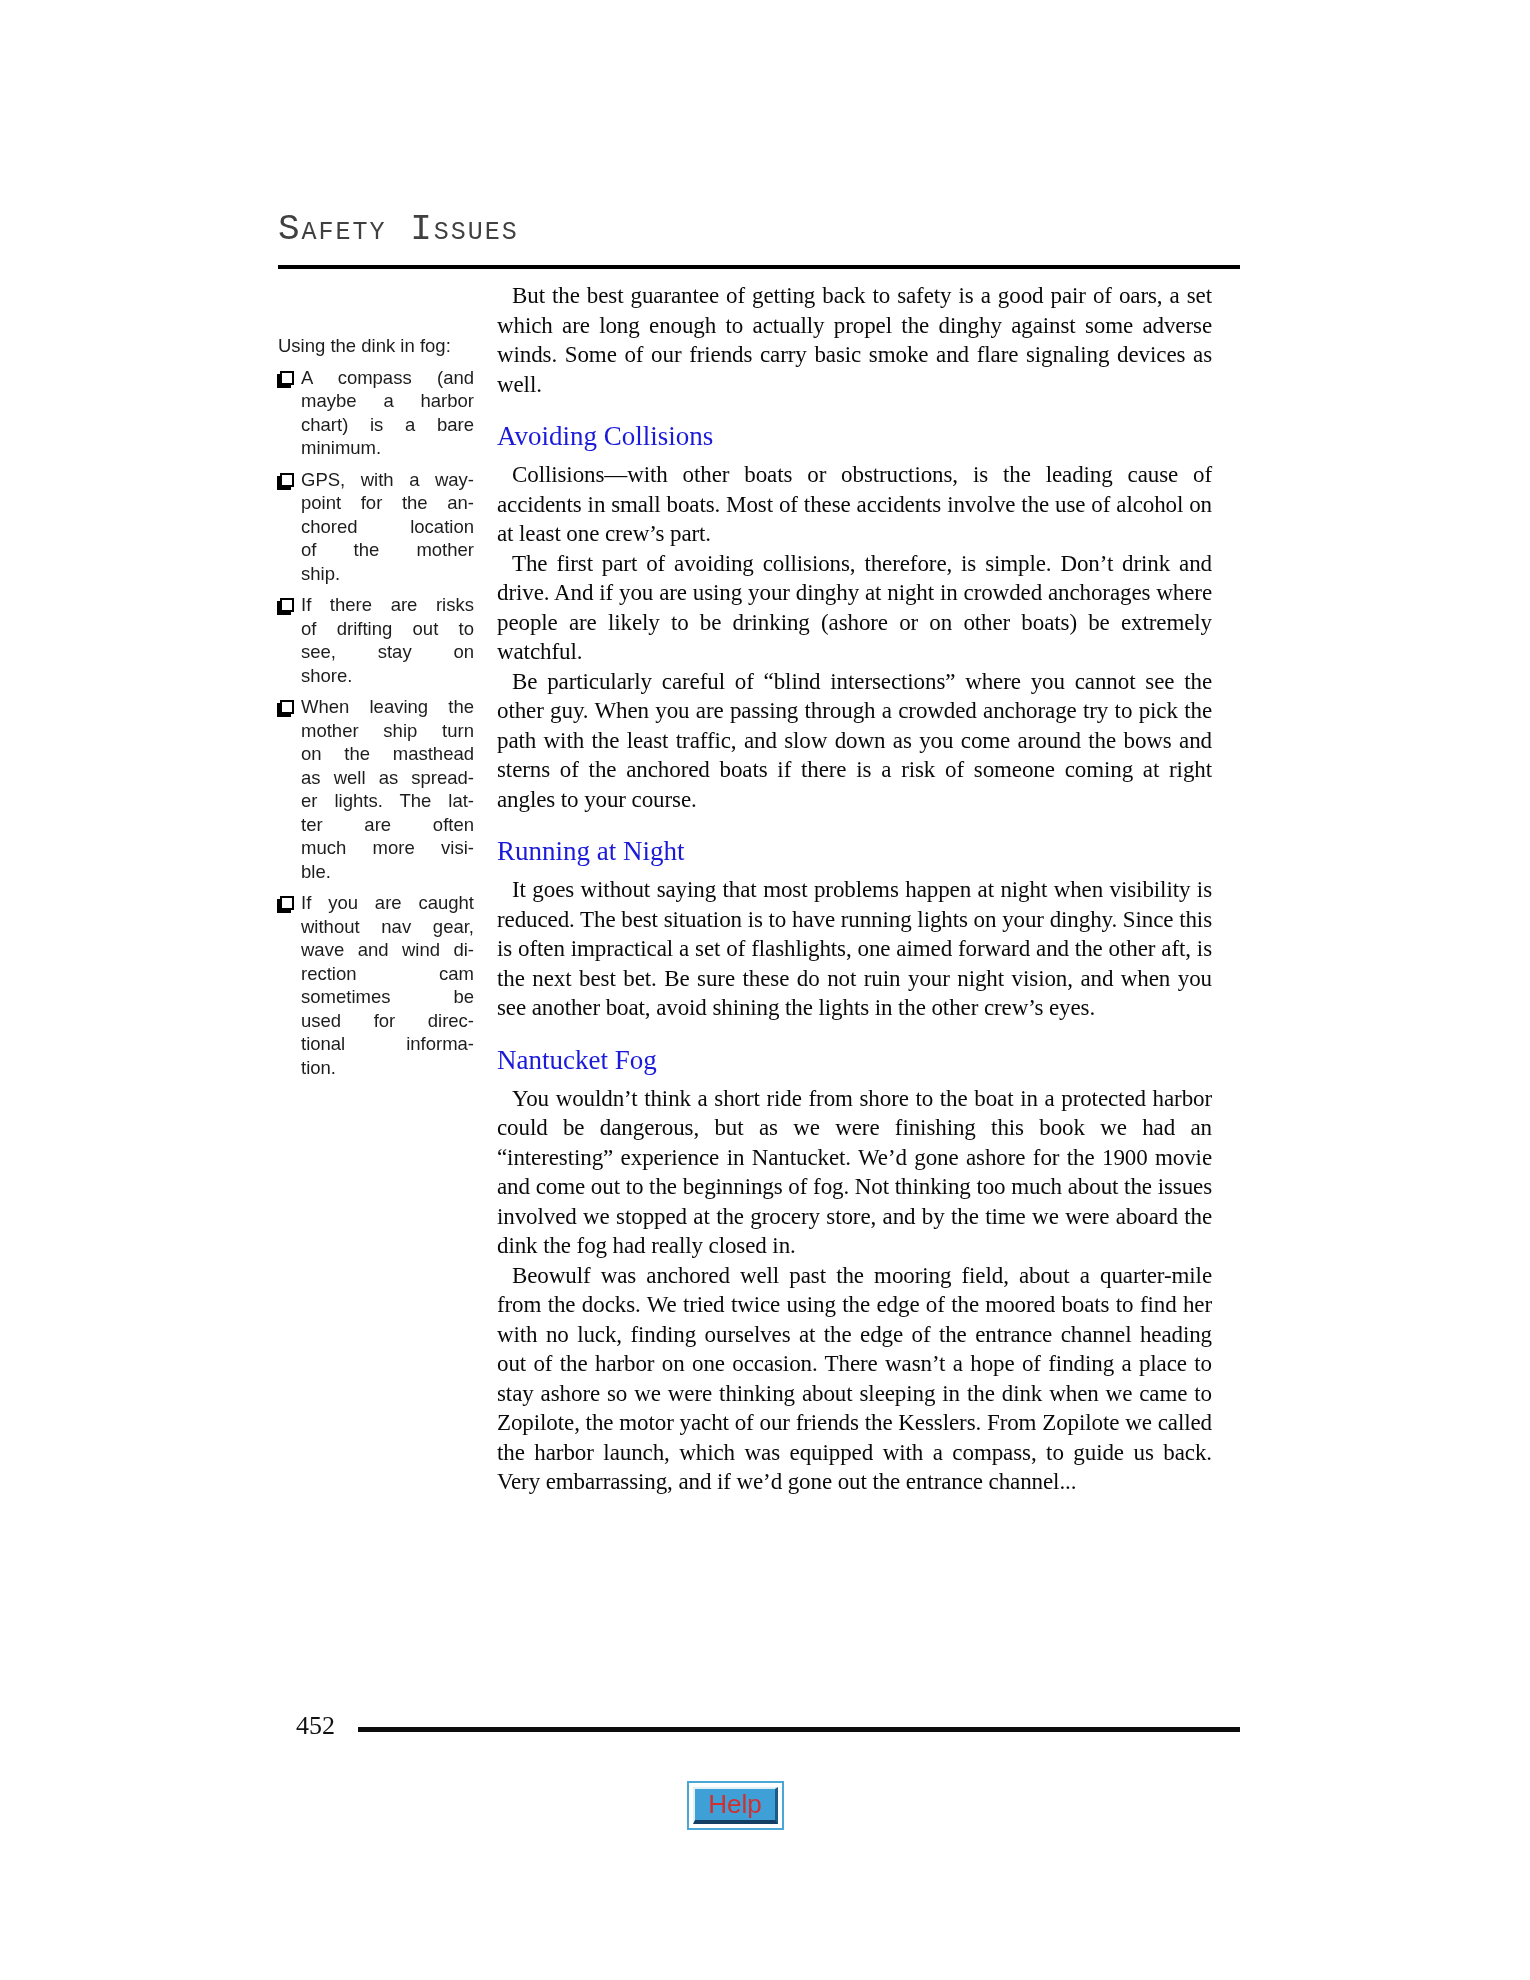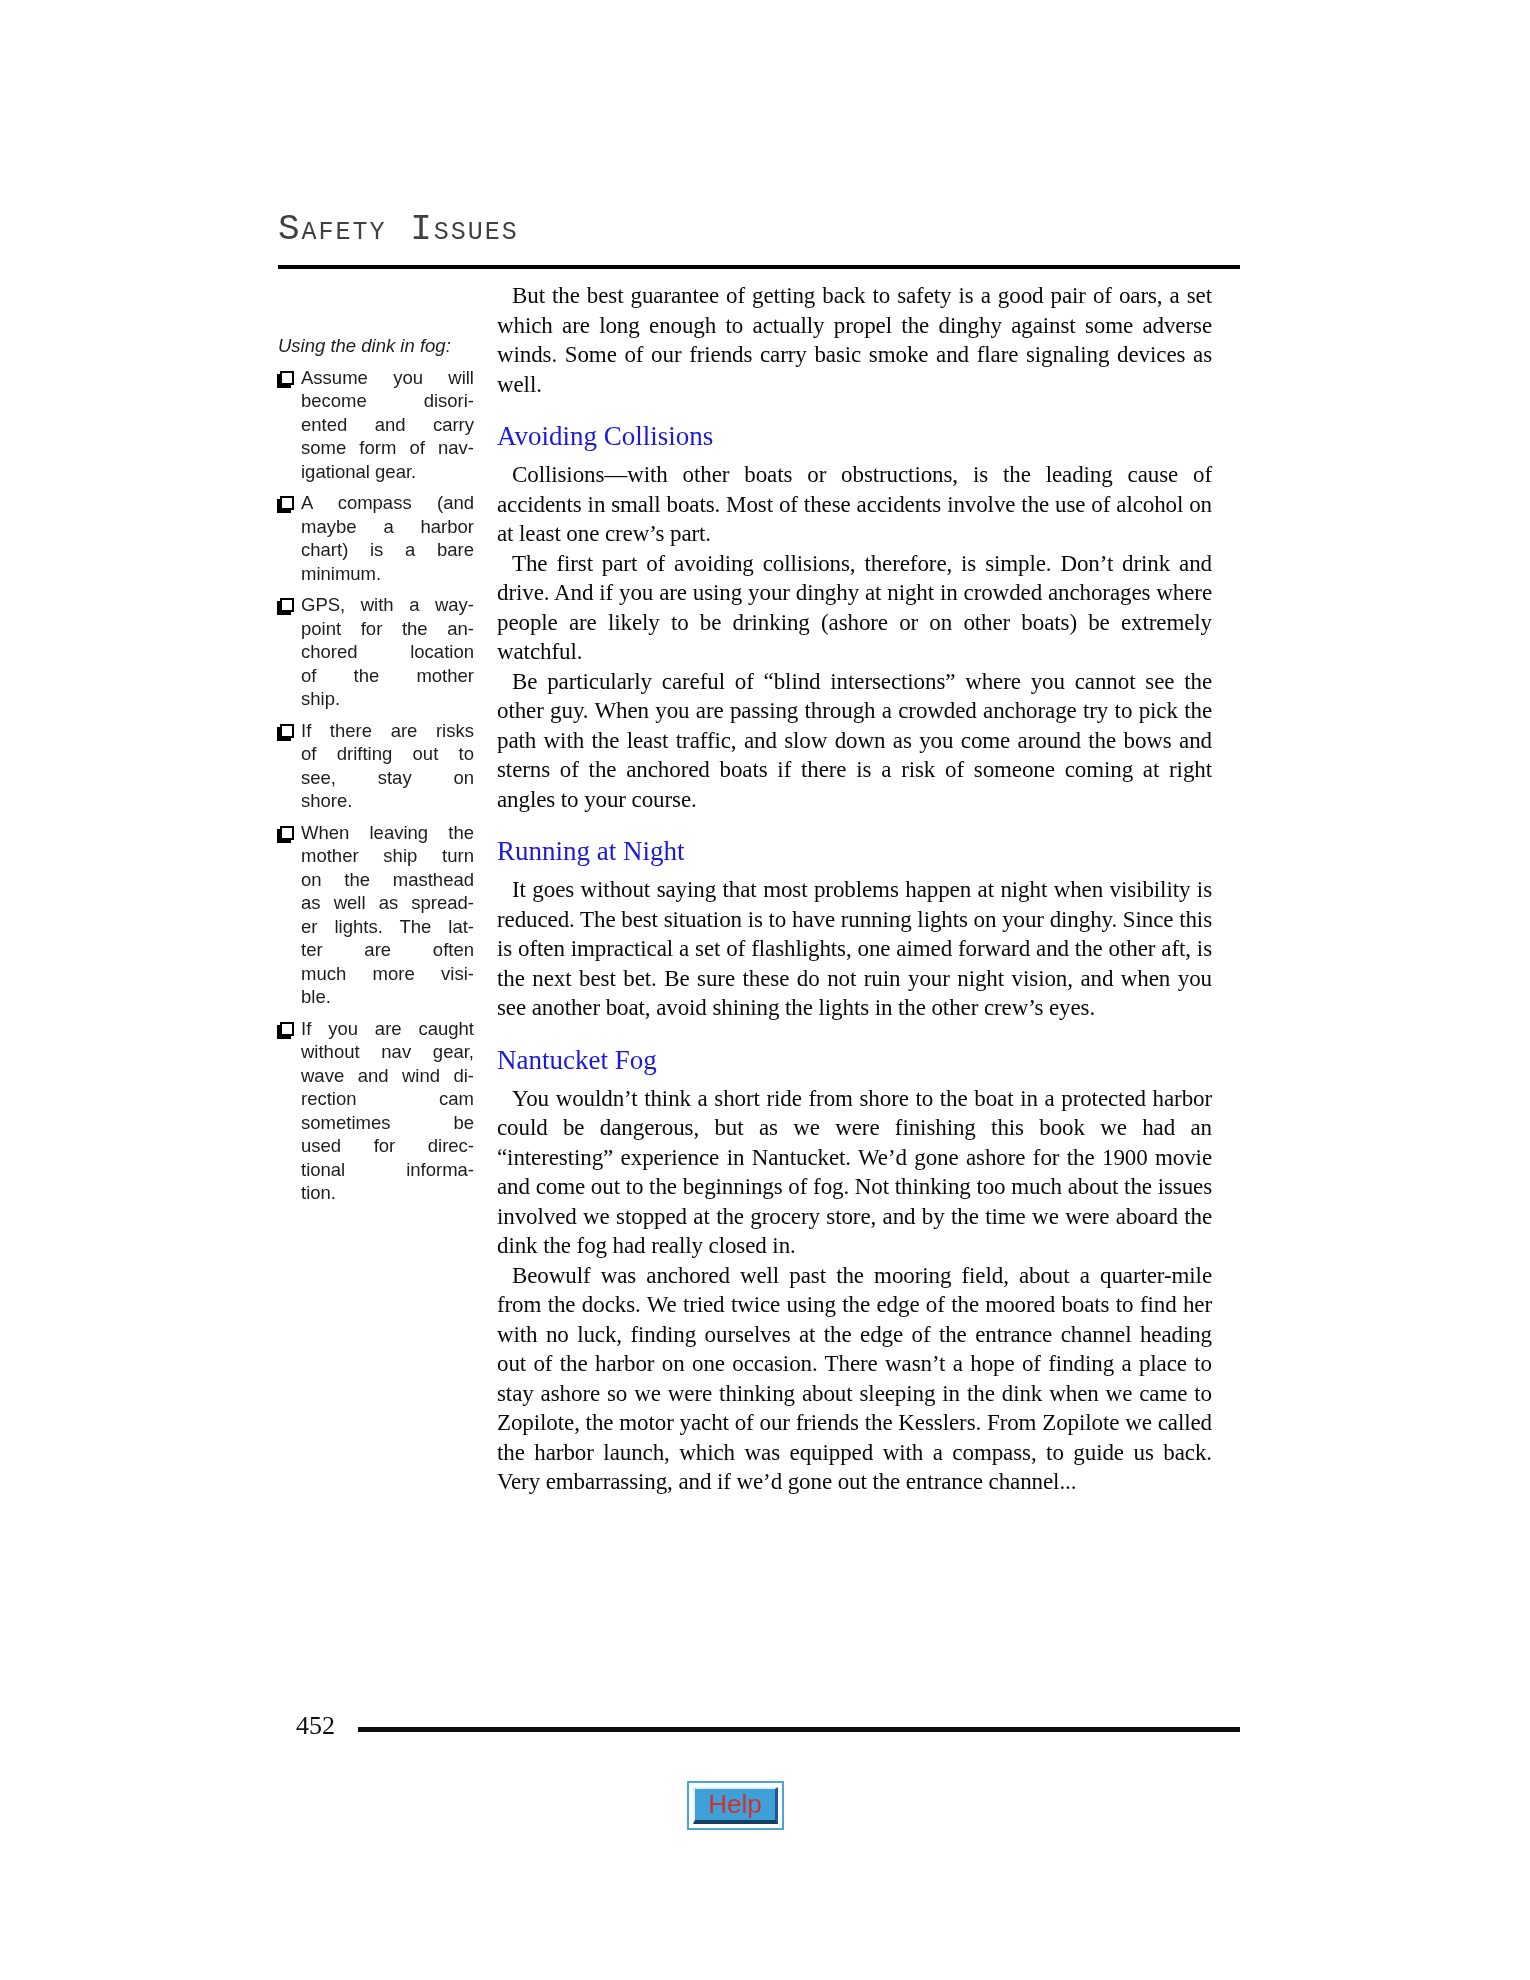--- a/index.html
+++ b/index.html
@@ -24,21 +24,21 @@
   .header-rule{
     position:absolute;left:278px;top:265px;
     width:962px;height:4px;background:#000;
   }
   
   .sidebar{
     position:absolute;left:278px;top:334px;width:196px;
     font-family:"Liberation Sans","DejaVu Sans",sans-serif;
     font-size:18.5px;line-height:23.5px;color:#1d1d1d;
   }
-  .sidebar-intro{margin:0 0 5px 0;font-style:italic;}
+  .sidebar-intro{margin:0 0 5px 0;}
   .chk-item{position:relative;padding-left:23px;margin-top:8px;}
   .cb{
     position:absolute;left:2px;top:5px;
     width:10px;height:10px;
     border:2.5px solid #000;background:#fff;
     box-shadow:-3px 3px 0 0 #000;
   }
   .chk-text .jl{text-align:justify;text-align-last:justify;}
   .chk-text .ll{text-align:left;}
   
@@ -96,30 +96,20 @@
 <body>
 
 <div class="page">
 
   <div class="page-title">Safety Issues</div>
   <div class="header-rule"></div>
 
   <div class="sidebar">
     <div class="sidebar-intro">Using the dink in fog:</div>
 
-    <div class="chk-item">
-      <span class="cb"></span>
-      <div class="chk-text">
-          <div class="jl">Assume you will</div>
-          <div class="jl">become disori-</div>
-          <div class="jl">ented and carry</div>
-          <div class="jl">some form of nav-</div>
-          <div class="ll">igational gear.</div>
-        </div>
-    </div>
     <div class="chk-item">
       <span class="cb"></span>
       <div class="chk-text">
           <div class="jl">A compass (and</div>
           <div class="jl">maybe a harbor</div>
           <div class="jl">chart) is a bare</div>
           <div class="ll">minimum.</div>
         </div>
     </div>
     <div class="chk-item">

